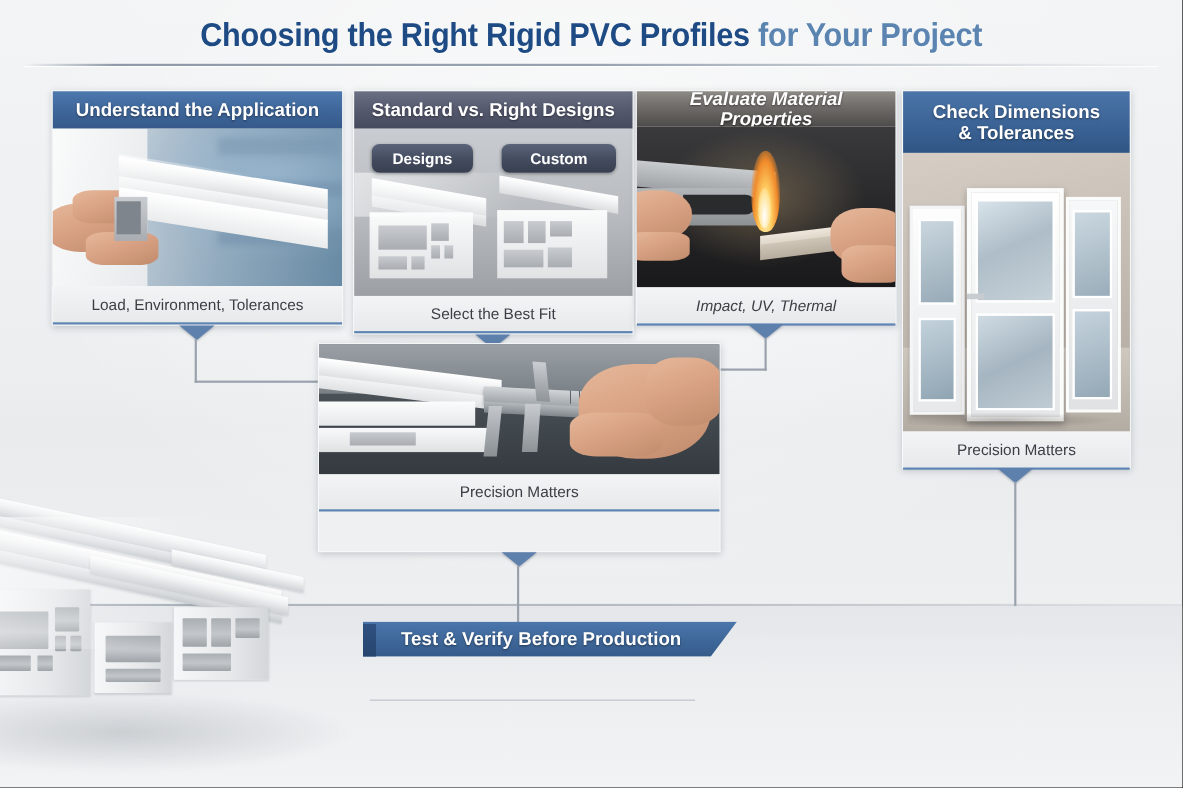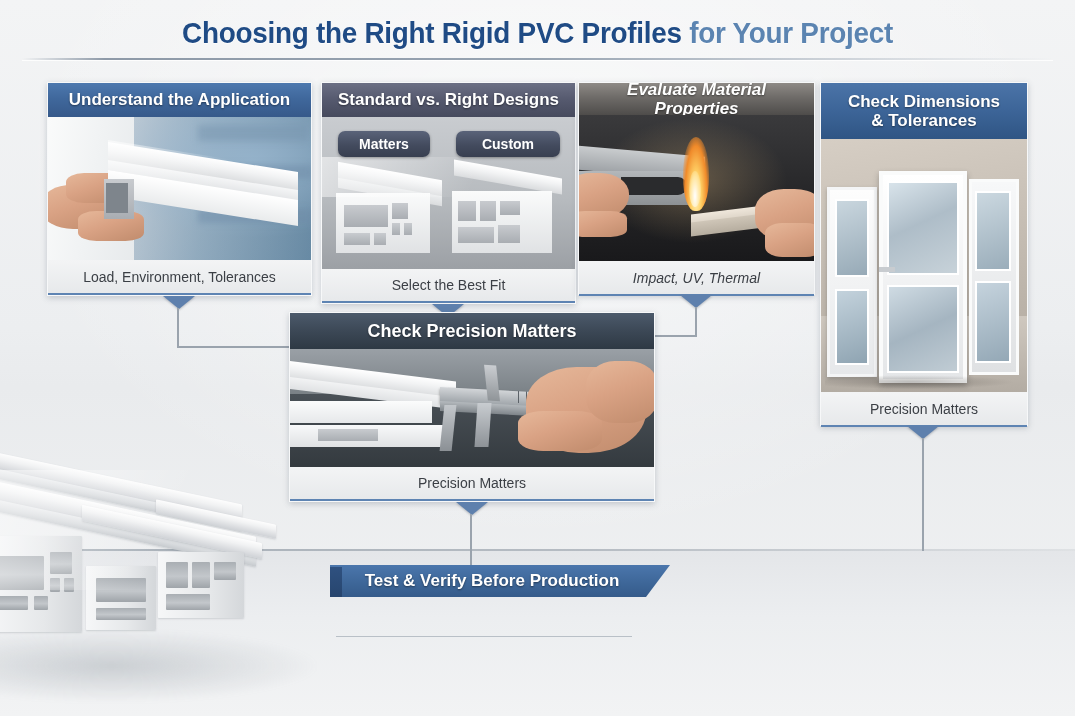--- a/index.html
+++ b/index.html
@@ -231,21 +231,21 @@
 
         <div class="pvc" style="left:132px;top:52px;width:108px;height:16px;transform:skewY(10deg);"></div>
         <div class="pvc" style="left:130px;top:74px;width:100px;height:62px;background:linear-gradient(180deg,#fafbfb,#e0e2e4);"></div>
         <div class="pvc-dark" style="left:136px;top:84px;width:18px;height:20px;"></div>
         <div class="pvc-dark" style="left:158px;top:84px;width:16px;height:20px;"></div>
         <div class="pvc-dark" style="left:178px;top:84px;width:20px;height:14px;"></div>
         <div class="pvc-dark" style="left:136px;top:110px;width:36px;height:16px;"></div>
         <div class="pvc-dark" style="left:176px;top:108px;width:22px;height:18px;"></div>
         <div class="sheen" style="left:0;top:40px;width:255px;height:40px;"></div>
 
-        <div class="pill" style="left:16px;top:14px;width:92px;height:26px;">Matters</div>
+        <div class="pill" style="left:16px;top:14px;width:92px;height:26px;">Designs</div>
         <div class="pill" style="left:134px;top:14px;width:104px;height:26px;">Custom</div>
       </div>
     </div>
     <div class="card-cap" style="height:34px;">Select the Best Fit</div>
   </div>
   <div class="arrow" style="left:432px;top:304px;"></div>
 
   <div class="card" style="left:578px;top:82px;width:237px;height:213px;font-style:italic;">
     <div class="card-head head-grey" style="height:32px;">Evaluate Material Properties</div>
     <div class="card-photo" style="height:146px;background:linear-gradient(180deg,#3a3a3c 0%,#242426 60%,#19191b 100%);">
@@ -304,21 +304,20 @@
 
         <div style="position:absolute;left:4px;top:236px;width:190px;height:14px;background:radial-gradient(ellipse at 45% 50%,rgba(70,65,60,.35),rgba(70,65,60,0) 70%);"></div>
       </div>
     </div>
     <div class="card-cap" style="height:35px;">Precision Matters</div>
   </div>
   <div class="arrow" style="left:907px;top:426px;"></div>
   <div class="conn" style="left:922px;top:438px;width:2px;height:113px;"></div>
 
   <div class="card" style="left:289px;top:312px;width:366px;height:190px;">
-    <div class="card-head head-dark" style="height:36px;font-size:18px;">Check Precision Matters</div>
     <div class="card-photo" style="height:118px;background:linear-gradient(180deg,#6a7076 0%,#4c5258 55%,#3a4045 100%);">
       <div class="sc">
 
         <div style="position:absolute;left:0;top:0;width:100%;height:38%;background:linear-gradient(180deg,#9aa0a6,#7a8186);"></div>
         <div style="position:absolute;left:0;top:38%;width:100%;height:62%;background:linear-gradient(180deg,#4a5157,#343a3f);"></div>
 
         <div class="pvc" style="left:-4px;top:22px;width:170px;height:18px;transform:skewY(7deg);"></div>
         <div class="pvc" style="left:-4px;top:38px;width:170px;height:12px;transform:skewY(7deg);background:linear-gradient(180deg,#f2f3f4,#dfe1e3);"></div>
         <div class="pvc" style="left:-4px;top:52px;width:146px;height:22px;background:linear-gradient(180deg,#fbfcfc,#e6e8ea);"></div>
         <div class="pvc" style="left:-4px;top:76px;width:158px;height:22px;background:linear-gradient(180deg,#f8f9fa,#dfe1e3);"></div>

